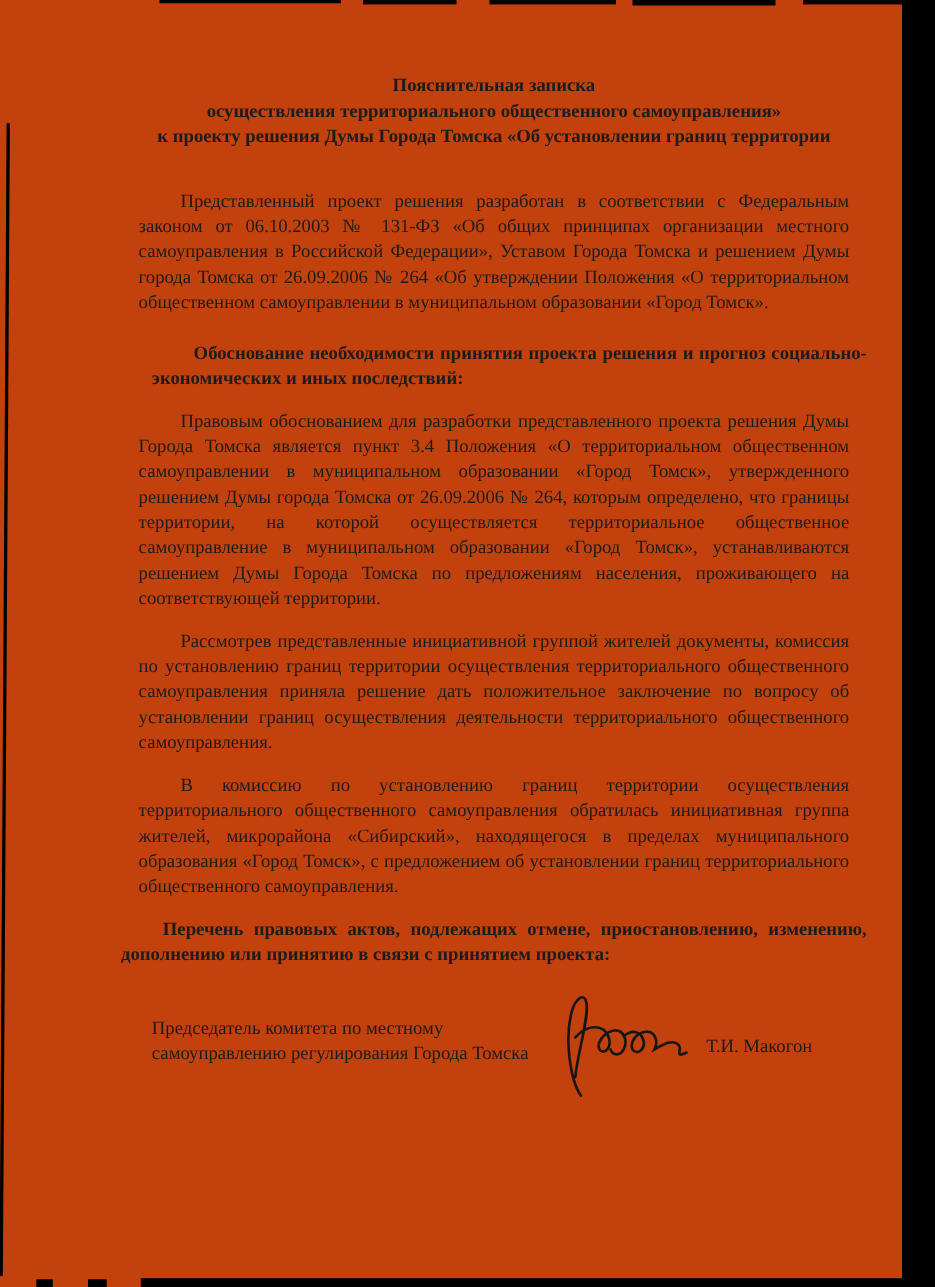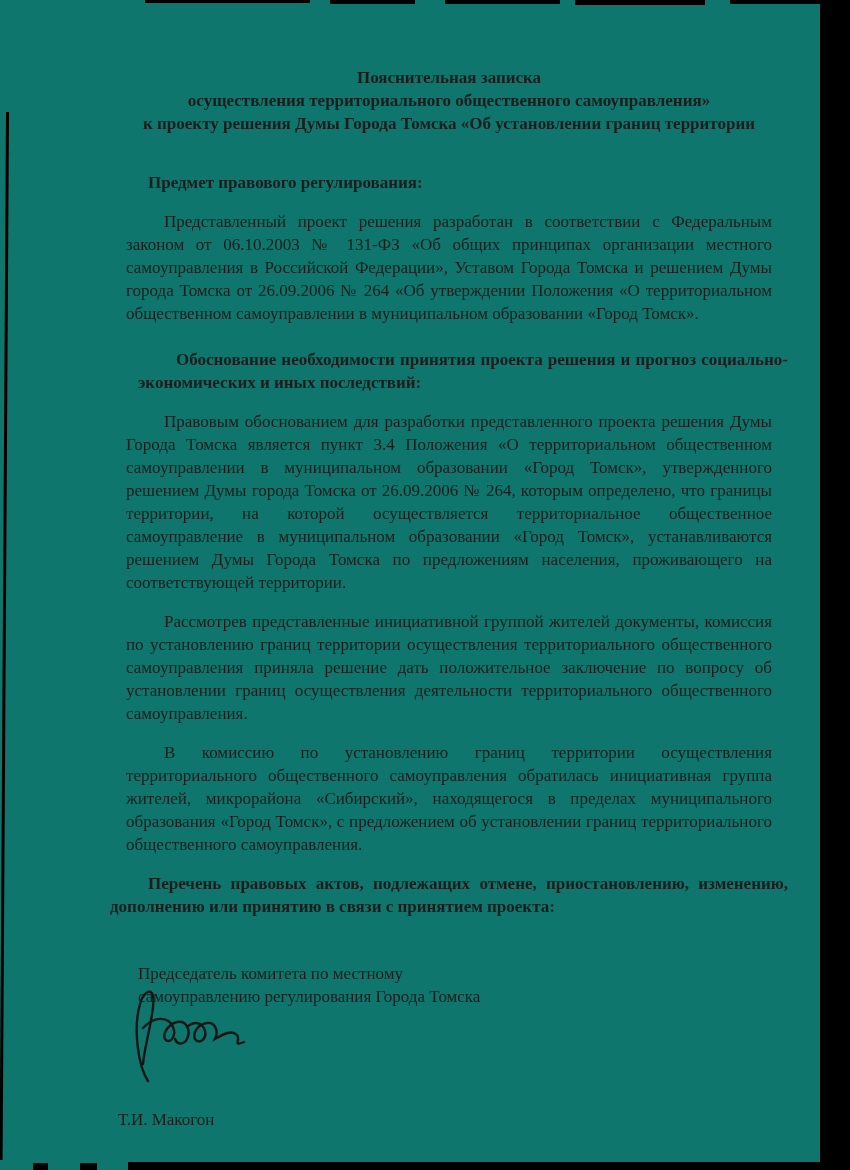--- a/index.html
+++ b/index.html
@@ -4,21 +4,21 @@
 <style>
   html, body { margin: 0; padding: 0; }
   body {
     width: 850px; height: 1170px;
     background: #ffffff;
     font-family: "Liberation Serif", serif;
     color: #1c1c1c;
     position: relative;
     overflow: hidden;
   }
-  .page { position: absolute; inset: 0; background: #0f766e; }
+  .page { position: absolute; inset: 0; background: #c2410c; }
 
   
   .artifact { position: absolute; background: #000000; }
   .right-bar   { left: 820px; top: 0; width: 30px; height: 1170px; }
   .bottom-bar  { left: 128px; top: 1162px; width: 722px; height: 8px; }
   .bsq1        { left: 33px;  top: 1163px; width: 15px; height: 7px; }
   .bsq2        { left: 80px;  top: 1163px; width: 17px; height: 7px; }
   .left-line   { left: 6px; top: 112px; width: 3px; height: 1048px;
                  transform-origin: top left; transform: rotate(0.35deg); }
   .td1 { left: 145px; top: 0; width: 165px; height: 3px; }
@@ -41,21 +41,20 @@
   .heading { font-weight: bold; text-indent: 38px; margin: 0; }
   .heading.spaced { margin-top: 23px; margin-left: 28px; }
   p.bodytext { margin: 16px; text-indent: 38px; }
 
   
   .sig-row {
     margin-top: 44px;
     display: flex;
     align-items: flex-start;
     text-align: left;
-    flex-direction: column;
   }
   .sig-left { margin-left: 28px; width: 352px; line-height: 23px; }
   .sig-scribble { margin-left: 14px; margin-top: -22px; flex: none; }
   .sig-name { margin-left: 8px; margin-top: 16px; white-space: nowrap; font-family: Liberation Serif, serif; }
 </style>
 </head>
 <body>
 
 <div class="page">
 
@@ -71,21 +70,20 @@
   <div class="artifact bsq2"></div>
 
   <div class="content">
 
     <div class="title-block">
       <div class="title-line">Пояснительная записка</div>
       <div class="title-line">осуществления территориального общественного самоуправления»</div>
       <div class="title-line">к проекту решения Думы Города Томска «Об установлении границ территории</div>
     </div>
 
-    <p class="heading">Предмет правового регулирования:</p>
     <p class="bodytext">Представленный проект решения разработан в соответствии с Федеральным законом от 06.10.2003 № 131-ФЗ «Об общих принципах организации местного самоуправления в Российской Федерации», Уставом Города Томска и решением Думы города Томска от 26.09.2006 № 264 «Об утверждении Положения «О территориальном общественном самоуправлении в муниципальном образовании «Город Томск».</p>
 
     <p class="heading spaced">Обоснование необходимости принятия проекта решения и прогноз социально-экономических и иных последствий:</p>
     <p class="bodytext">Правовым обоснованием для разработки представленного проекта решения Думы Города Томска является пункт 3.4 Положения «О территориальном общественном самоуправлении в муниципальном образовании «Город Томск», утвержденного решением Думы города Томска от 26.09.2006 № 264, которым определено, что границы территории, на которой осуществляется территориальное общественное самоуправление в муниципальном образовании «Город Томск», устанавливаются решением Думы Города Томска по предложениям населения, проживающего на соответствующей территории.</p>
     <p class="bodytext">Рассмотрев представленные инициативной группой жителей документы, комиссия по установлению границ территории осуществления территориального общественного самоуправления приняла решение дать положительное заключение по вопросу об установлении границ осуществления деятельности территориального общественного самоуправления.</p>
     <p class="bodytext">В комиссию по установлению границ территории осуществления территориального общественного самоуправления обратилась инициативная группа жителей, микрорайона «Сибирский», находящегося в пределах муниципального образования «Город Томск», с предложением об установлении границ территориального общественного самоуправления.</p>
 
     <p class="heading">Перечень правовых актов, подлежащих отмене, приостановлению, изменению, дополнению или принятию в связи с принятием проекта:</p>
 
     <div class="sig-row">

